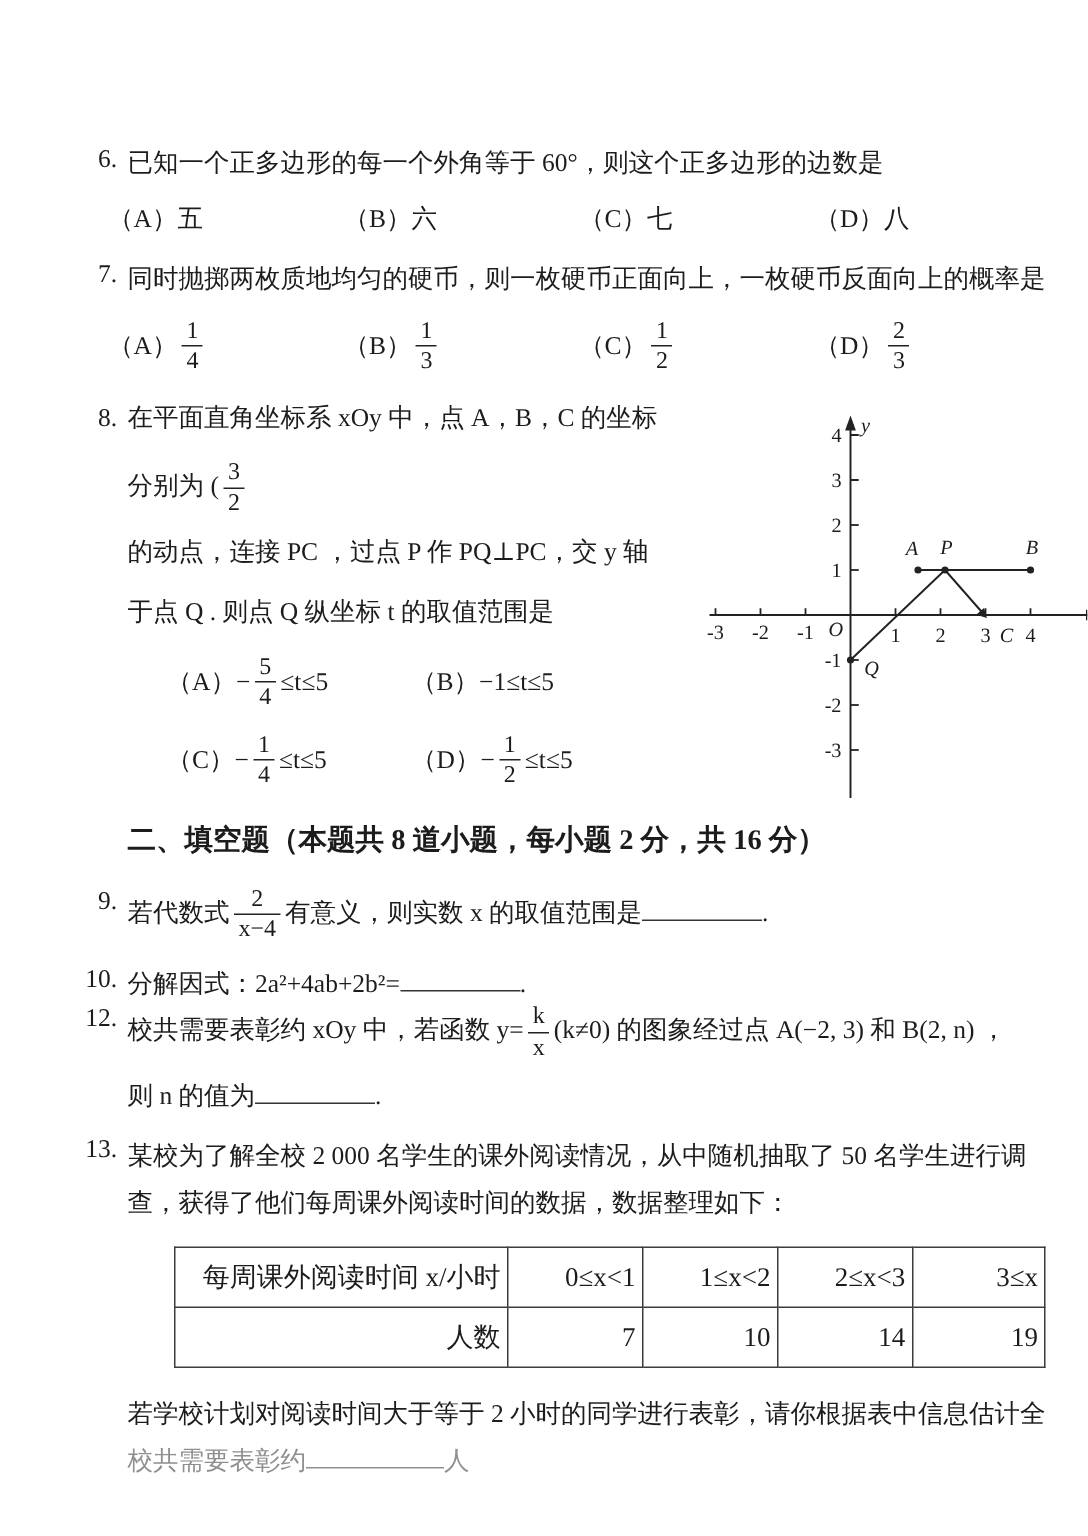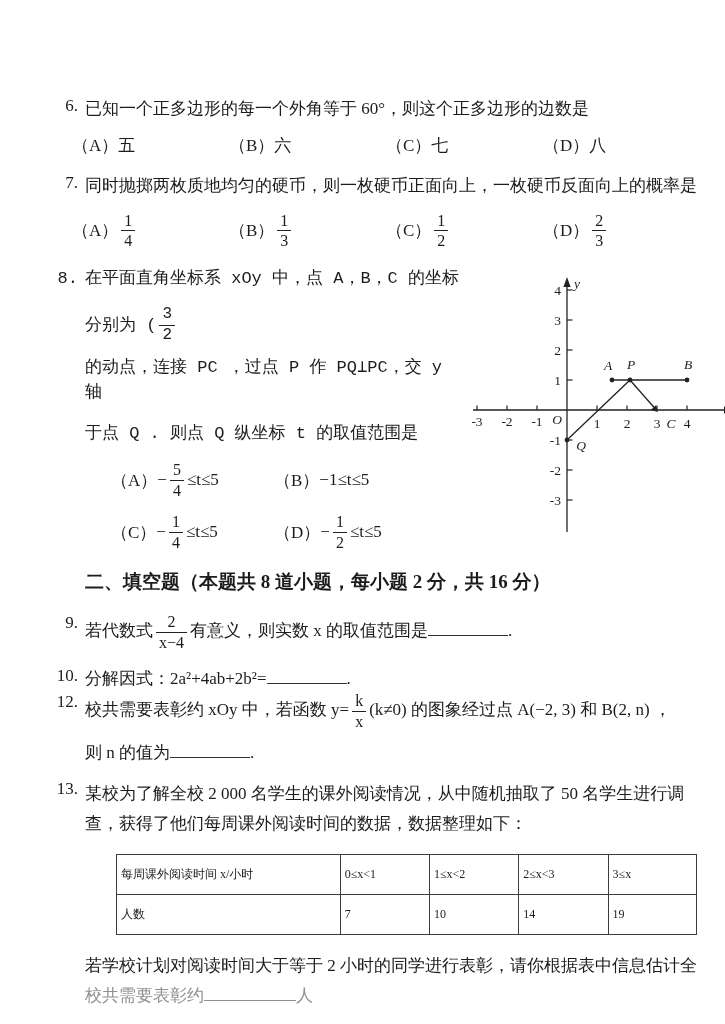--- a/index.html
+++ b/index.html
@@ -21,32 +21,32 @@
   .frac .den{border-top:1.3px solid #222;padding:1px 3px 0;}
   .frac .num{padding:0 3px 1px;}
   .sqrt .rad{letter-spacing:-1px;}
   .sqrt .under{border-top:1.2px solid #222;padding-top:0px;}
   .blank{display:inline-block;width:80px;border-bottom:1.5px solid #333;
     height:15px;vertical-align:baseline;}
   
   .q8wrap{display:flex;margin-bottom:2px;}
   .q8left{width:382px;flex:none;}
   .q8graph{flex:none;margin-top:4px;margin-left:0;}
-  .q8line{margin-bottom:15px;line-height:1.5;font-family:Liberation Mono, monospace;}
+  .q8line{margin-bottom:15px;line-height:1.5;}
   .q8line.tight{margin-bottom:10px;}
   .q8num{display:inline-block;width:32px;text-align:right;padding-right:7px;margin-left:-39px;}
   .q8optrow{display:flex;padding-left:26px;margin-bottom:14px;}
   .q8opt{width:163px;display:flex;align-items:center;}
   .q8opt:last-child{width:auto;}
   
   .sec{font-weight:bold;font-size:19px;margin:4px 0 18px -39px;}
   
   table.readtbl{border-collapse:collapse;margin:14px 0 16px 31px;}
-  table.readtbl td{border:1.3px solid #3c3c3c;height:39px;text-align:left;
-    font-size:12px;padding:0 4px;}
+  table.readtbl td{border:1.3px solid #3c3c3c;height:39px;text-align:right;
+    font-size:18px;padding:0 4px;}
   table.readtbl td.c0{width:230px;}
   table.readtbl td.cn{width:84px;}
   
   .closing{margin-left:0;line-height:1.8;}
   .closing .faded{color:#8f8f8f;}
   .closing .faded .blank{border-bottom-color:#8f8f8f;width:92px;}
   
   .gtxt{font-family:"Liberation Serif","DejaVu Serif",serif;font-size:13.5px;fill:#1c1c1c;}
   .git{font-style:italic;}
 </style>

